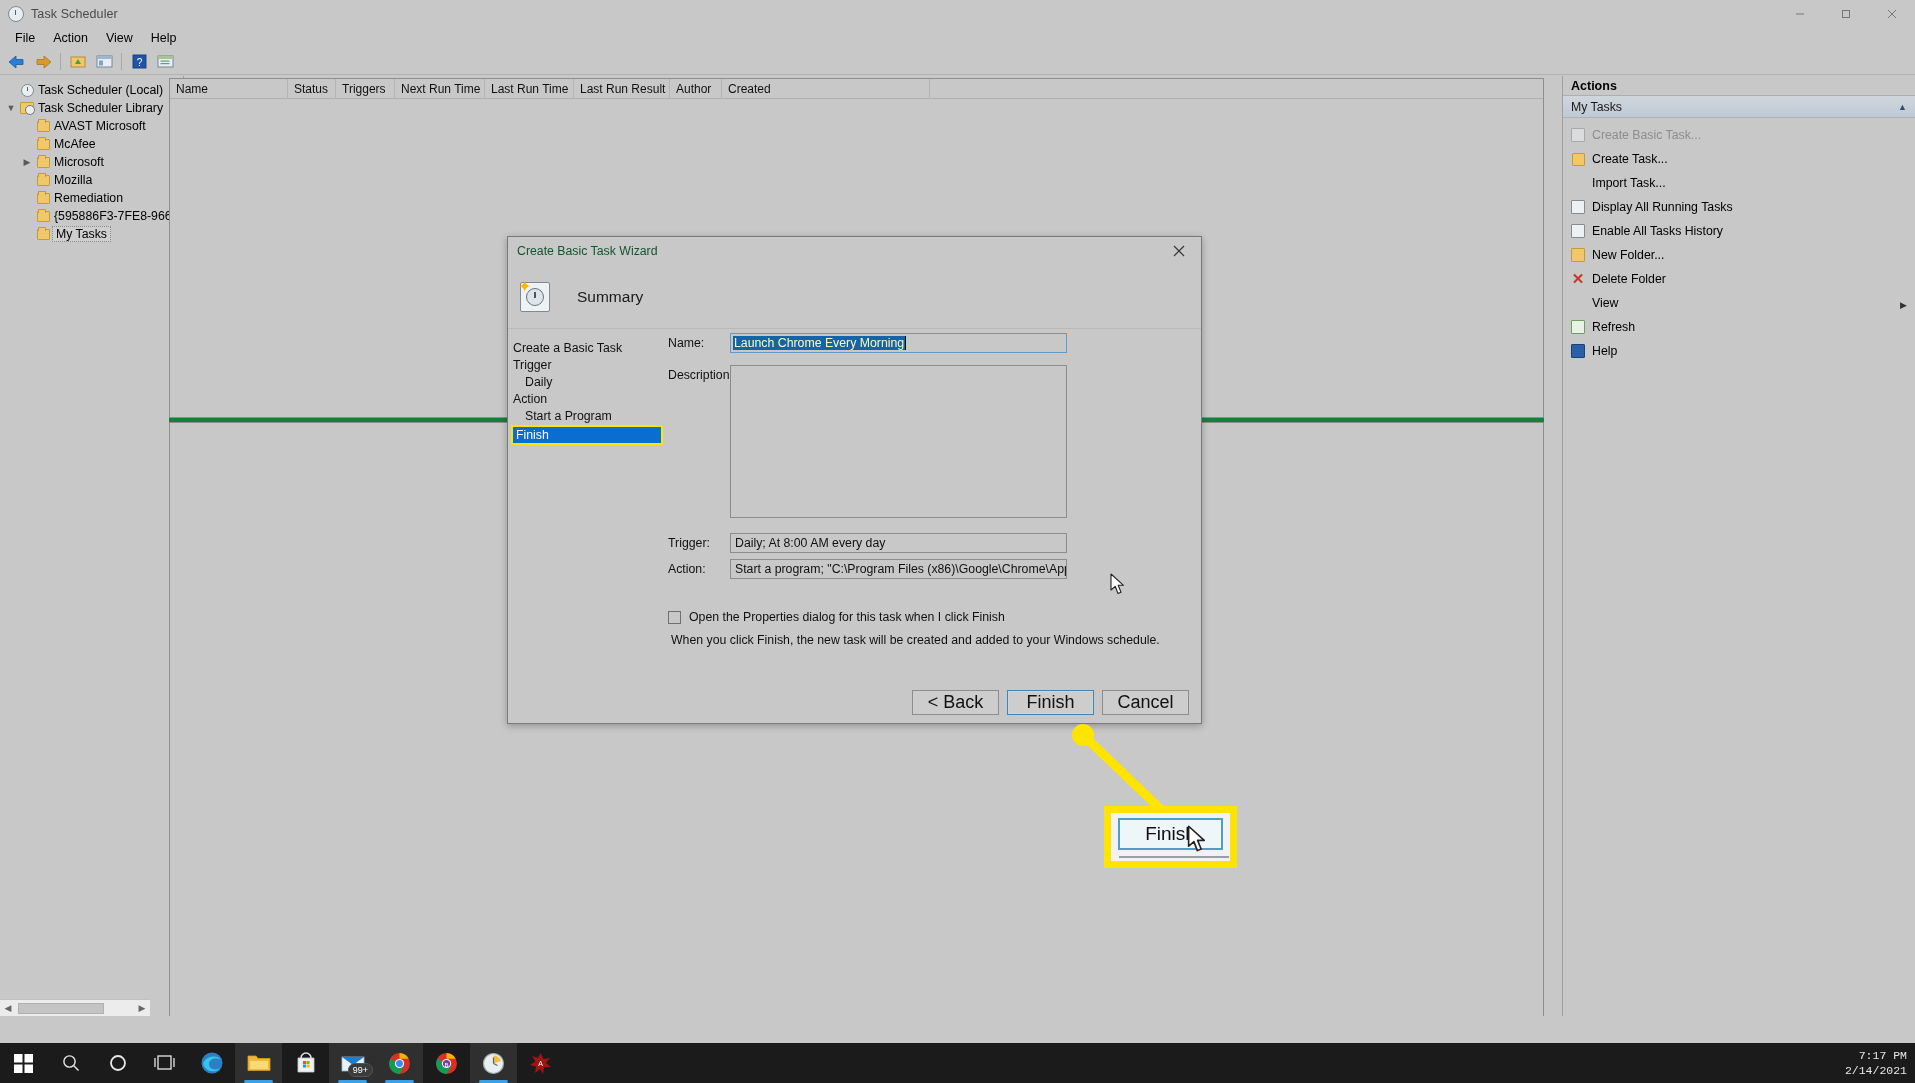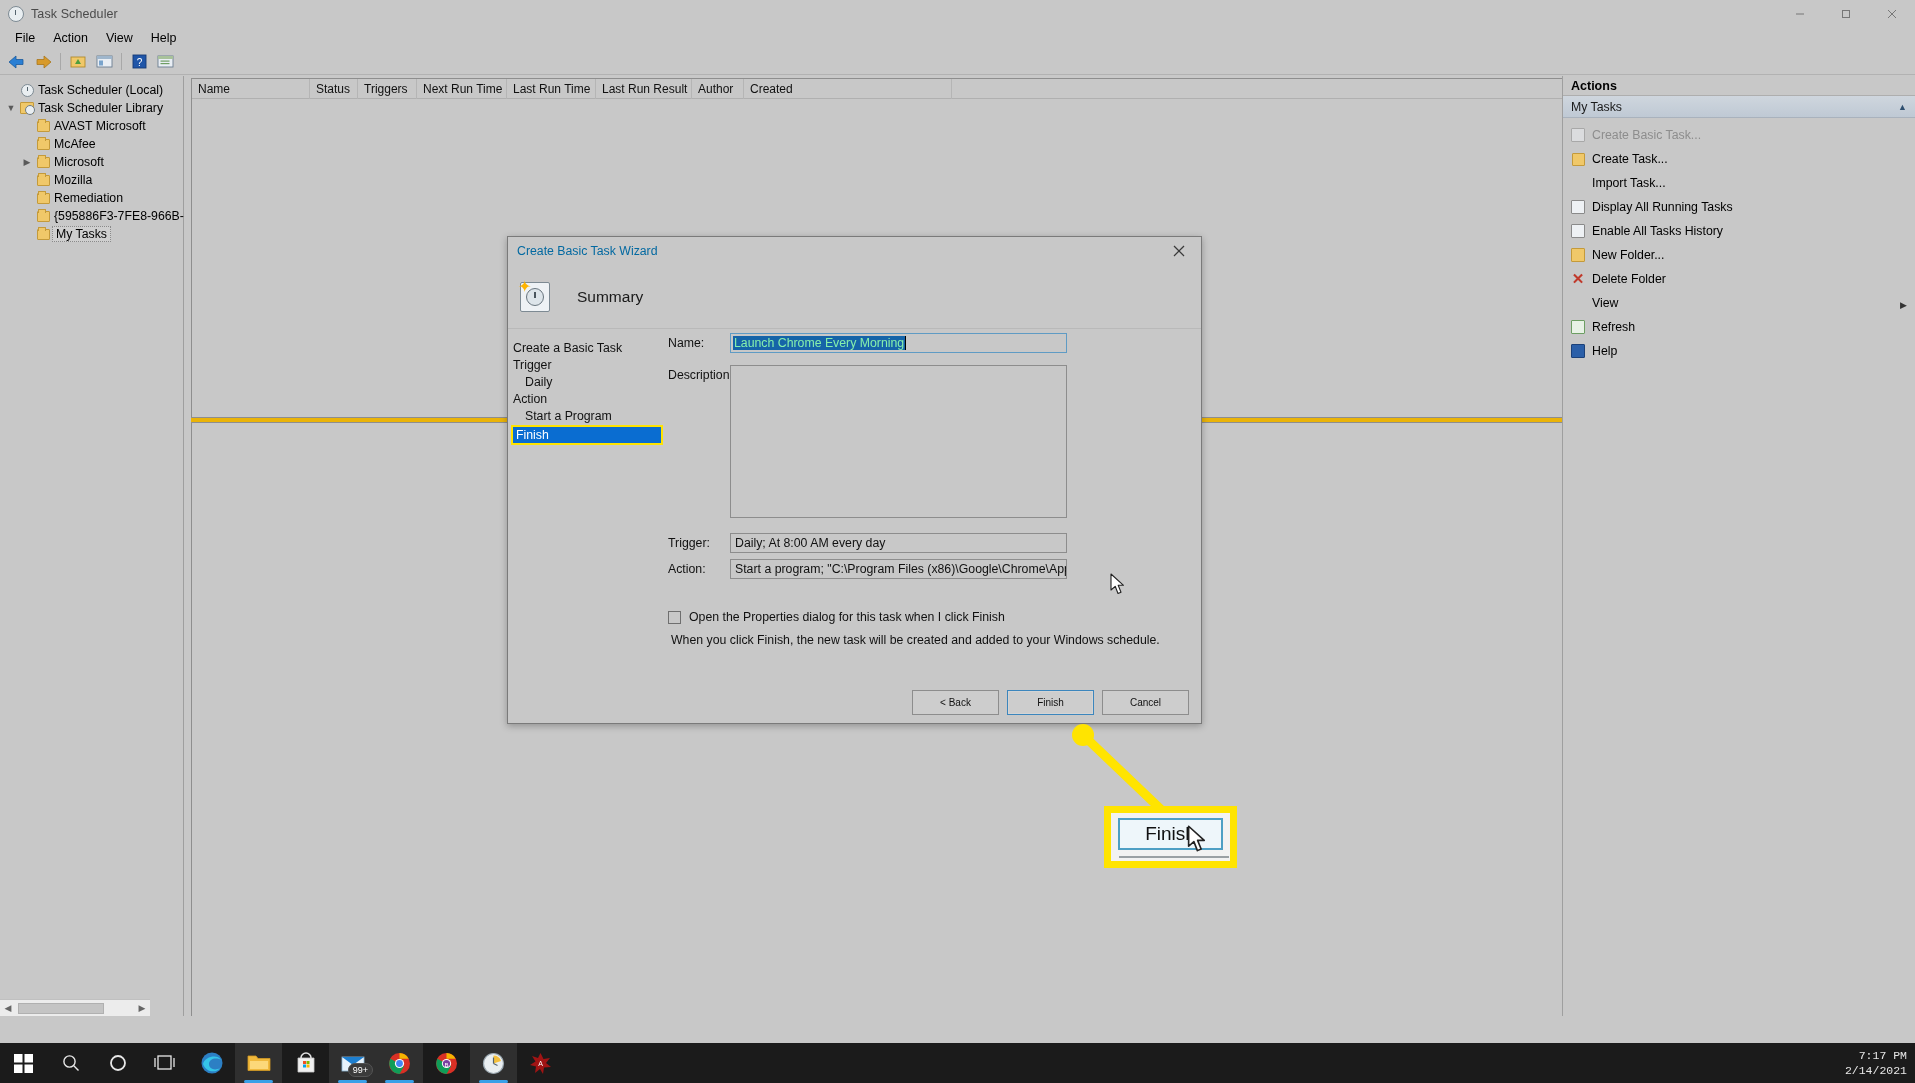--- a/index.html
+++ b/index.html
@@ -143,23 +143,23 @@
     width: 16px; height: 17px; display:flex; align-items:center; justify-content:center;
     font-size: 9px; color:#666;
   }
   #tree-hscroll .thumb {
     height: 11px; background: #c4c4c4; border: 1px solid #b0b0b0;
     width: 86px; margin-left: 2px;
   }
 
   
   #list-pane {
-    position: absolute; left: 191px; top: 78px;
+    position: absolute; left: 169px; top: 78px;
     width: 1375px; height: 938px;
-    background: #eab308;
+    background: #15803d;
   }
   #list-upper {
     position: absolute; left: 0; top: 0; width: 1375px; height: 340px;
     border: 1px solid #8e8e8e;
     background: #c8c8c8;
   }
   #list-header {
     height: 20px; display: flex; align-items: center;
     background: #c8c8c8;
     border-bottom: 1px solid #b0b0b0;
@@ -227,21 +227,21 @@
     position: absolute;
     left: 507px; top: 236px;
     width: 695px; height: 488px;
     background: #c8c8c8;
     border: 1px solid #7a7a7a;
     box-shadow: 0 2px 7px rgba(0,0,0,.28);
   }
   #dlg-title {
     height: 28px; display: flex; align-items: center;
     padding-left: 9px;
-    font-size: 12.3px; color: #0369a1;
+    font-size: 12.3px; color: #14532d;
   }
   #dlg-close {
     position: absolute; right: 0; top: 0; width: 44px; height: 28px;
     display: flex; align-items: center; justify-content: center;
     color: #3a3a3a;
   }
   #dlg-head {
     height: 64px; display: flex; align-items: center; padding-left: 12px;
     background: #c8c8c8;
     border-bottom: 1px solid #b9b9b9;
@@ -311,21 +311,21 @@
     white-space: nowrap; overflow: hidden;
   }
   #name-input {
     width: 337px; height: 20px;
     border: 1px solid #5f9bc4;
     background: #c8c8c8;
     display: flex; align-items: center;
     padding: 0 2px;
   }
   #name-input .sel {
-    background: #1564a8; color: #86efac;
+    background: #1564a8; color: #fef9c3;
     font-size: 12.3px;
     padding: 0 1px;
   }
   #name-input .caret-bar {
     width: 1px; height: 14px; background: #000; margin-left: 0px;
   }
   #desc-input {
     width: 337px; height: 153px;
     border: 1px solid #8d8d8d;
     background: #c8c8c8;
@@ -351,21 +351,21 @@
     position: absolute; left: 0; bottom: 0;
     width: 100%; height: 42px;
     display: flex; align-items: center; justify-content: flex-end;
     padding-right: 12px;
     gap: 8px;
   }
   .dbtn {
     width: 87px; height: 25px;
     background: #cdcdcd;
     border: 1px solid #8d8d8d;
-    font-size: 10px; color: #111;
+    font-size: 18px; color: #111;
     display: flex; align-items: center; justify-content: center;
   }
   .dbtn.default {
     border: 1px solid #3c86bd;
     background: #cdcdcd;
     box-shadow: inset 0 0 0 1px #d4d4d4;
   }
 
   
   .cursor { position: absolute; pointer-events: none; }

